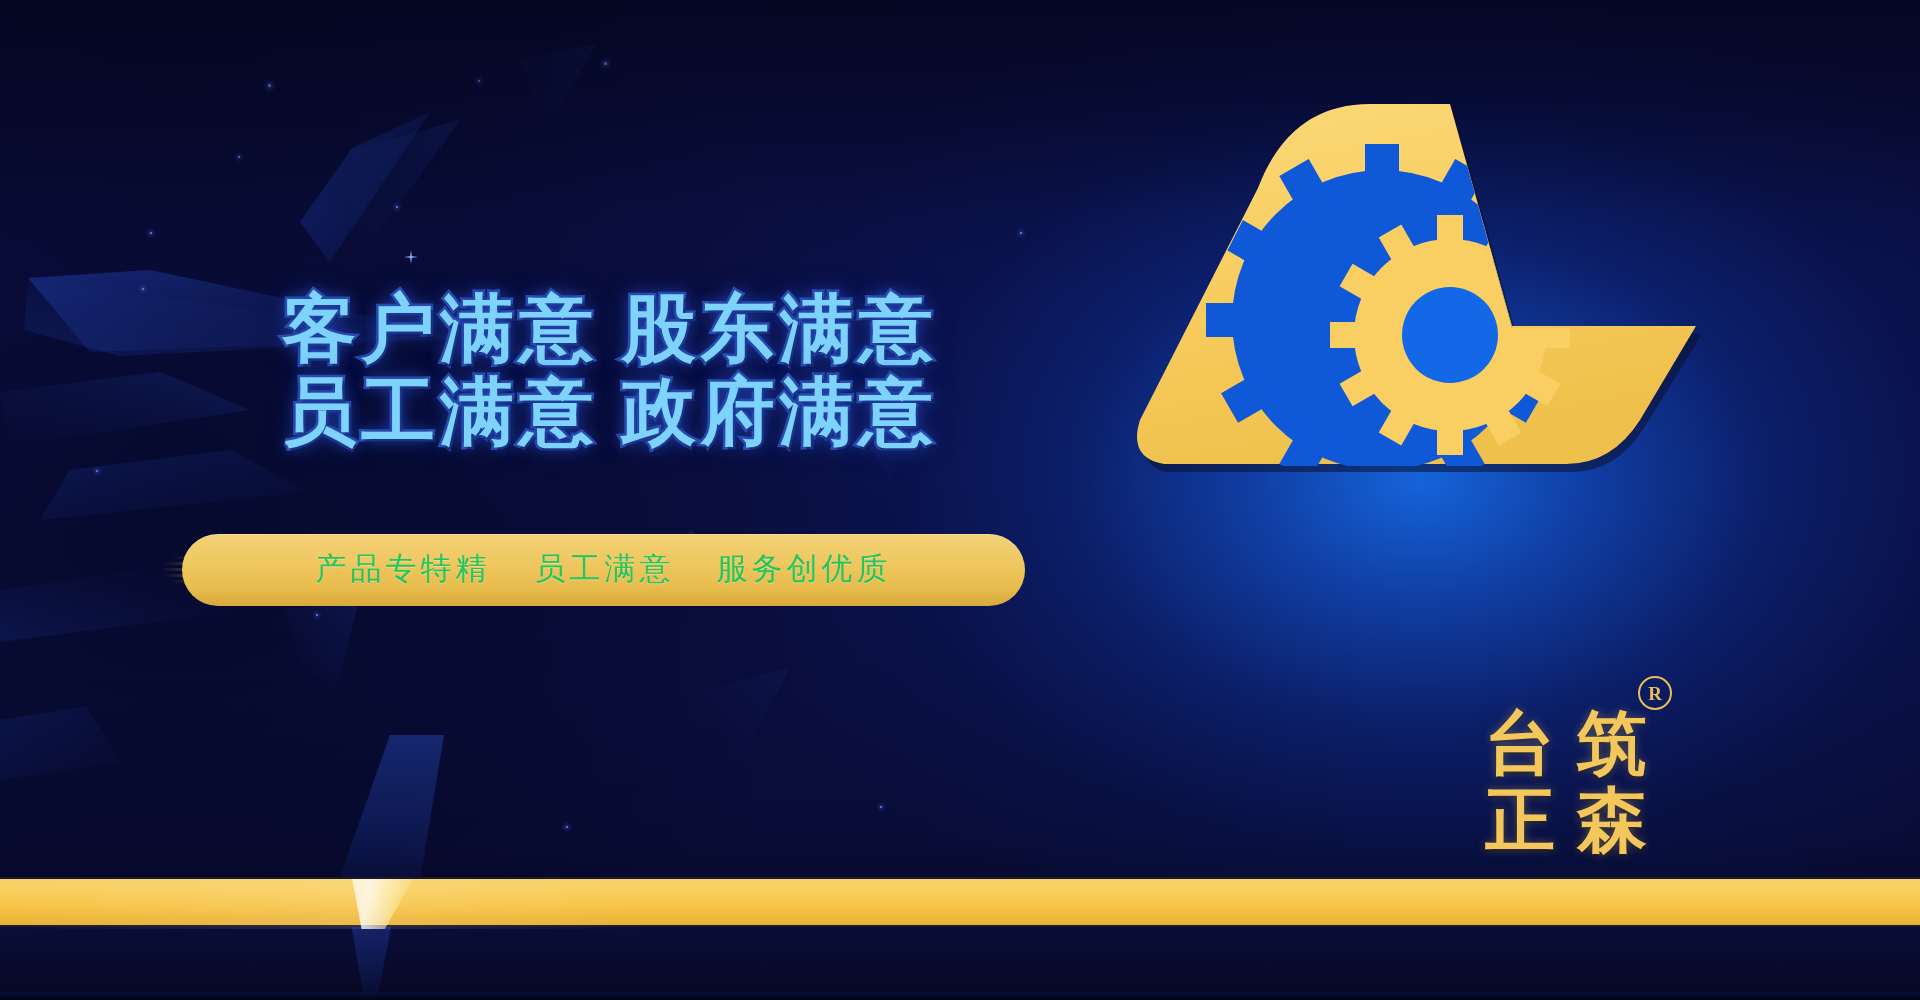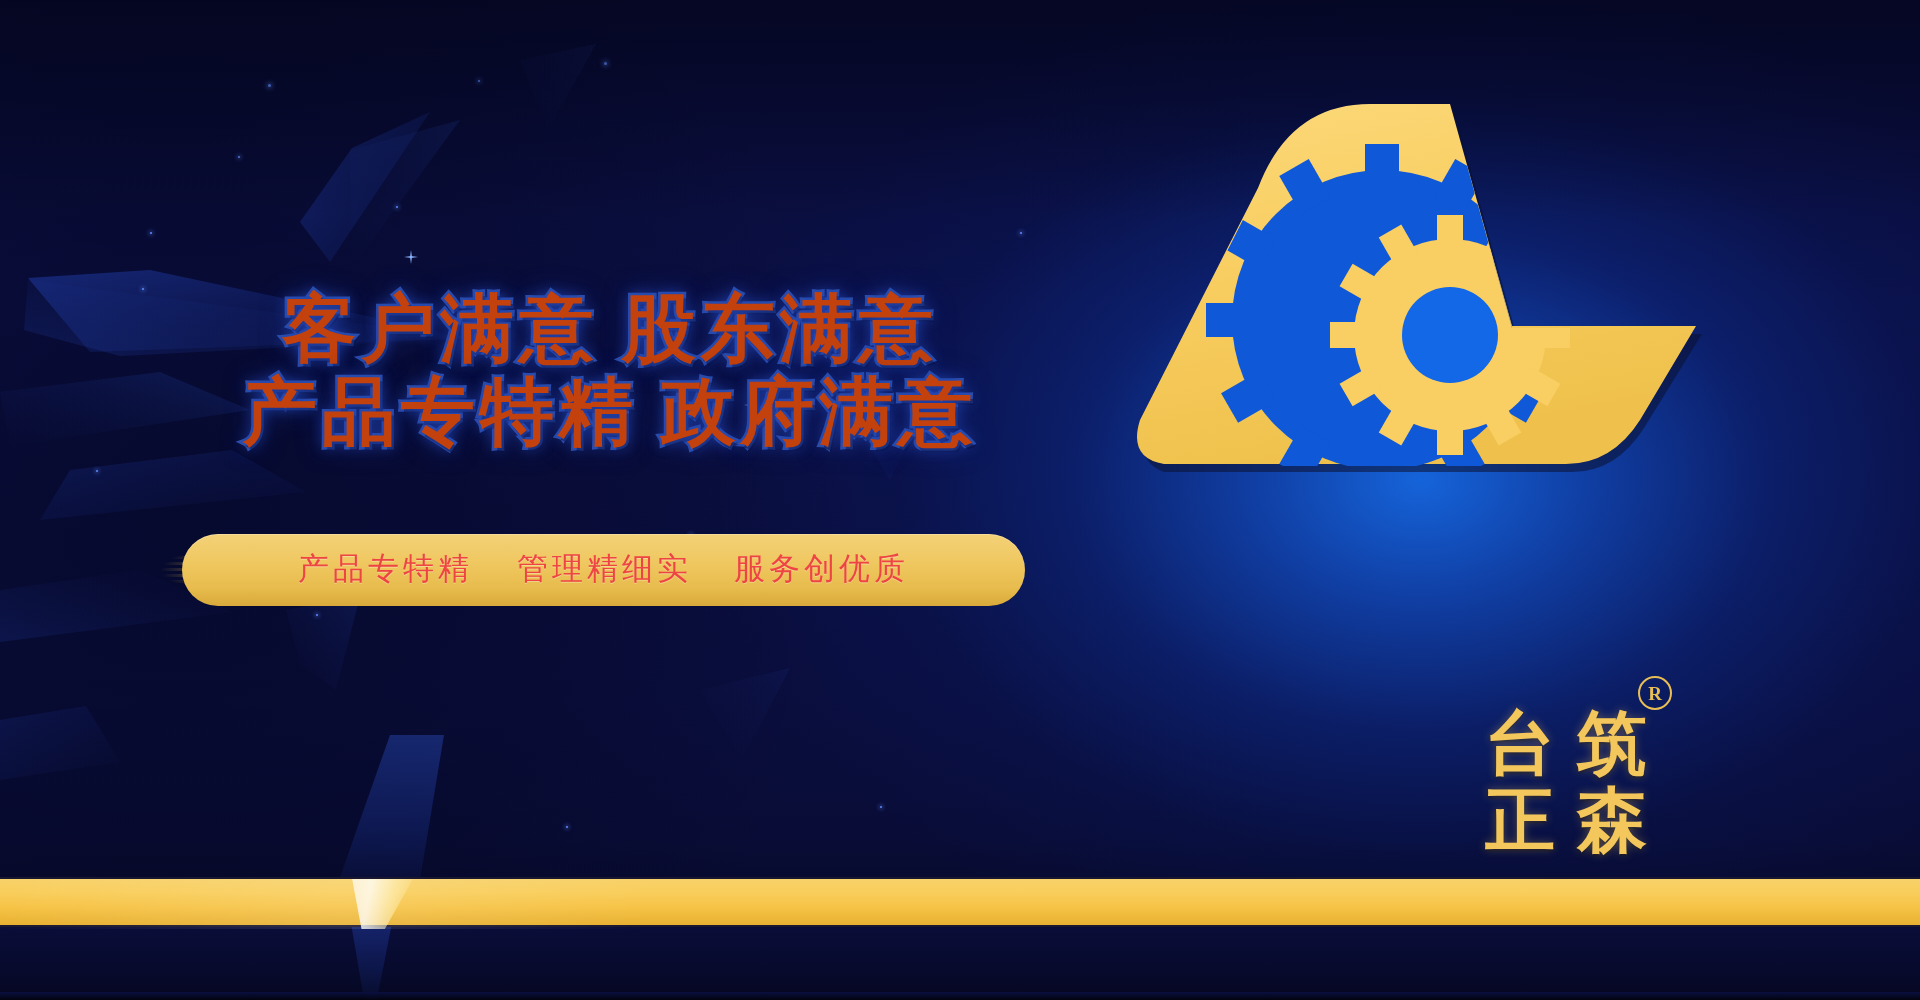--- a/index.html
+++ b/index.html
@@ -88,21 +88,21 @@
     position: absolute;
     left: 230px;
     top: 288px;
     width: 760px;
     text-align: center;
     line-height: 1.12;
     font-family: "Liberation Serif", "DejaVu Serif", serif;
     font-weight: bold;
     font-size: 74px;
     letter-spacing: 5px;
-    color: #c2410c;
+    color: #7dd3fc;
     -webkit-text-stroke: 5px #2D51AE;
     paint-order: stroke fill;
     text-shadow:
       0 0 14px rgba(35,70,180,0.95),
       0 0 26px rgba(30,60,170,0.6),
       3px 4px 0 rgba(6,10,45,0.55);
     white-space: nowrap;
   }
   .headline .hl-line { display: block; }
 
@@ -142,21 +142,21 @@
     position: absolute;
     left: 22px; top: 0;
     width: 843px; height: 70px;
     display: flex;
     align-items: center;
     justify-content: center;
     font-family: "Liberation Serif", "DejaVu Serif", serif;
     font-size: 31px;
     font-weight: 500;
     letter-spacing: 4px;
-    color: #ef4444;
+    color: #22c55e;
     white-space: nowrap;
     text-shadow: 0 1px 0 rgba(255,255,255,0.30);
   }
   .pill-text .seg { padding: 0 4px; }
   .pill-text .gap { display:inline-block; width: 18px; }
   .pill-text .gap-big { display:inline-block; width: 34px; }
 
   
   .logo-mark {
     position: absolute;
@@ -338,31 +338,31 @@
   <div class="star sm" style="left:1020px; top:232px;"></div>
   <div class="star sm" style="left:96px; top:470px;"></div>
   <div class="star sm" style="left:316px; top:614px;"></div>
   <div class="star sm" style="left:566px; top:826px;"></div>
   <div class="star sm" style="left:880px; top:806px;"></div>
 
   <div class="bg-topfade"></div>
 
   <div class="headline">
     <span class="hl-line">客户满意  股东满意</span>
-    <span class="hl-line">产品专特精  政府满意</span>
+    <span class="hl-line">员工满意  政府满意</span>
   </div>
 
   <div class="pill-wrap">
     <div class="pill-frayed"></div>
     <div class="pill"></div>
     <div class="pill-text">
       <span class="seg">产品专特精</span>
       <span class="gap"></span>
       <span class="gap"></span>
-      <span class="seg">管理精细实</span>
+      <span class="seg">员工满意</span>
       <span class="gap-big"></span>
       <span class="seg">服务创优质</span>
     </div>
   </div>
 
   <div class="logo-mark">
     <svg viewBox="0 0 590 400" xmlns="http://www.w3.org/2000/svg">
       <defs>
         <clipPath id="bodyClip">
           <path d="M 250,14 Q 172,14 140,96 L 22,330 Q 10,364 40,376 L 448,376 Q 492,376 520,332 L 578,238 L 392,238 L 330,14 Z"></path>

